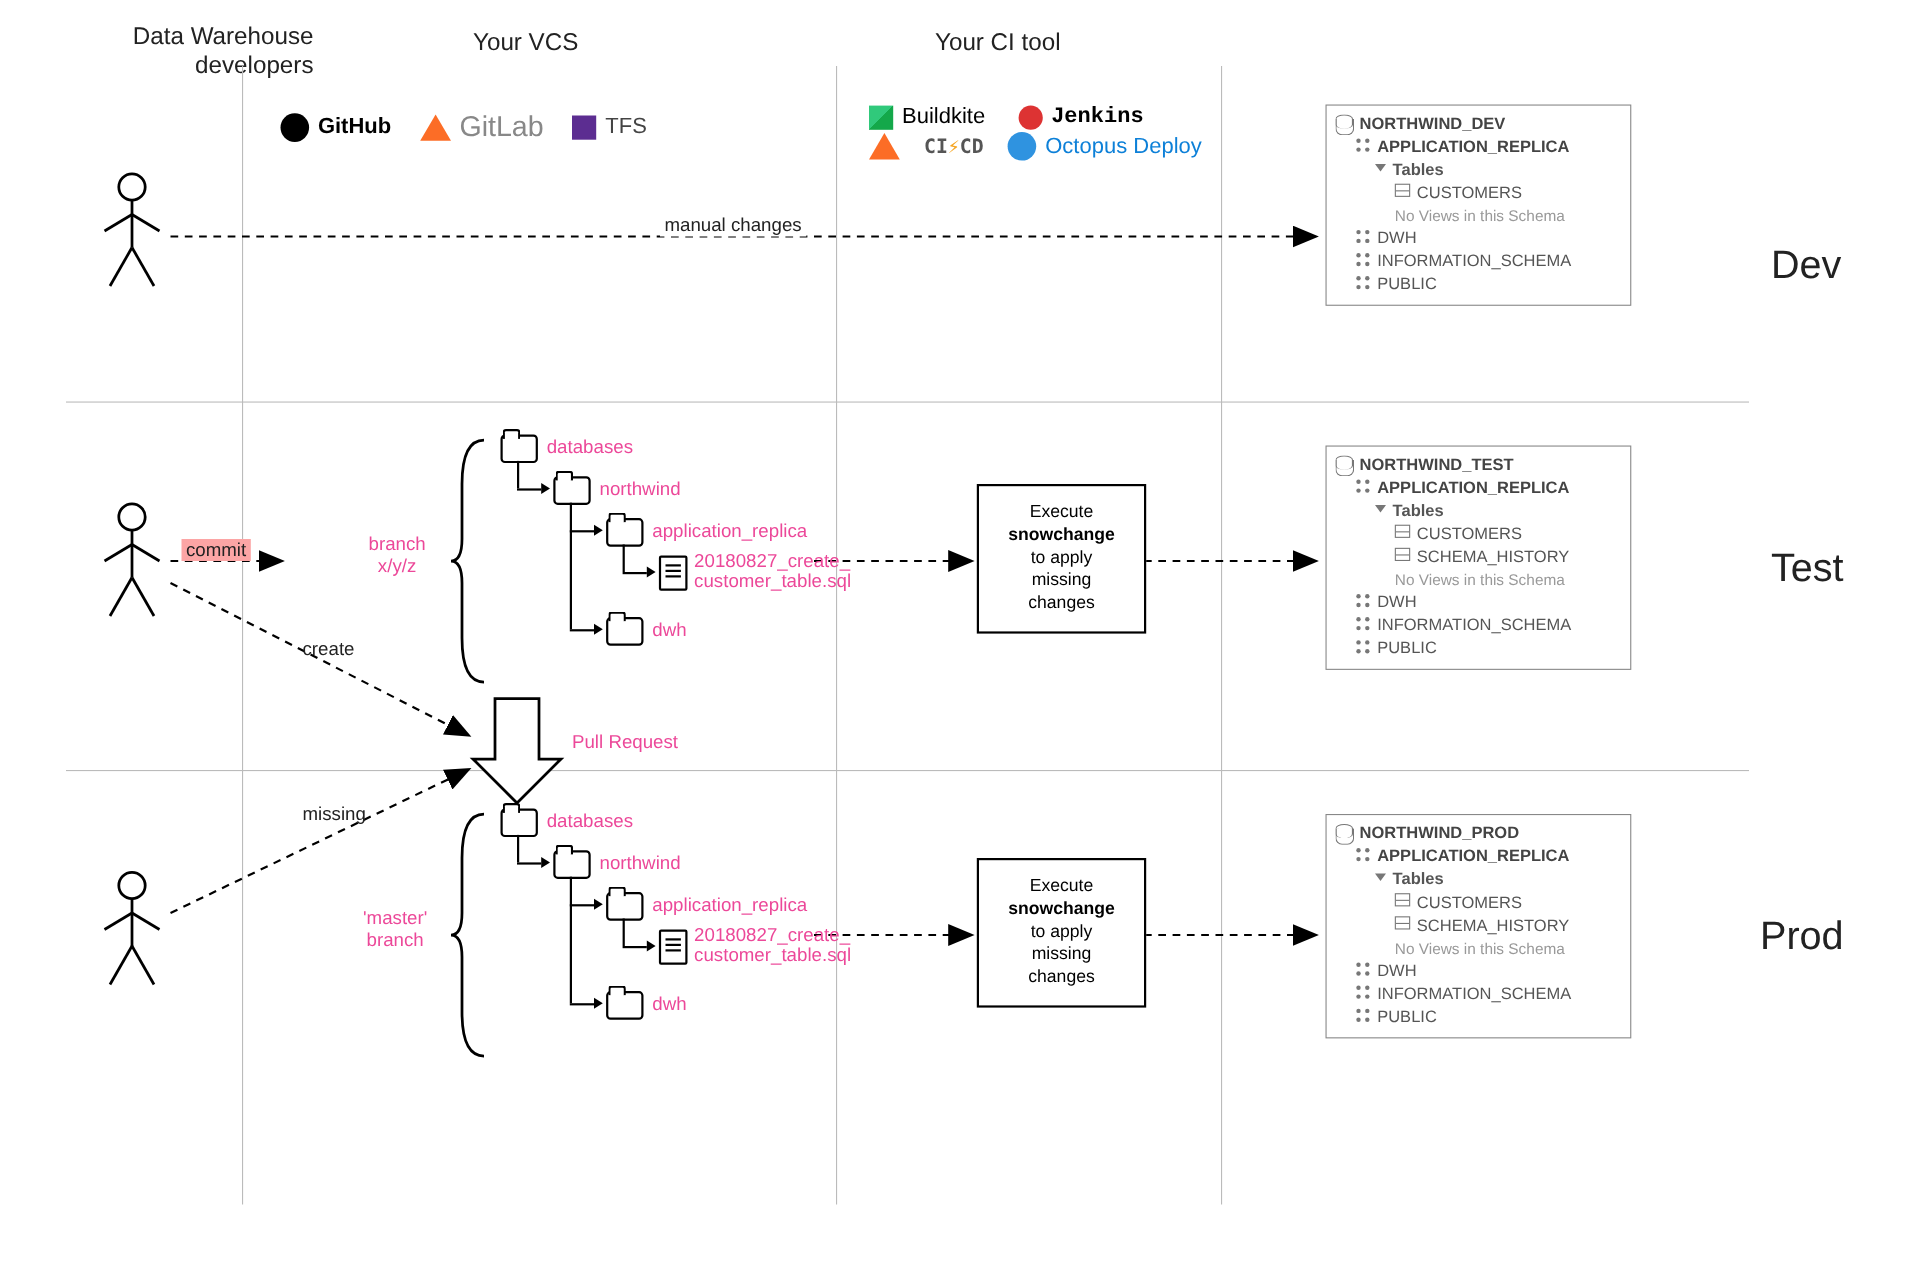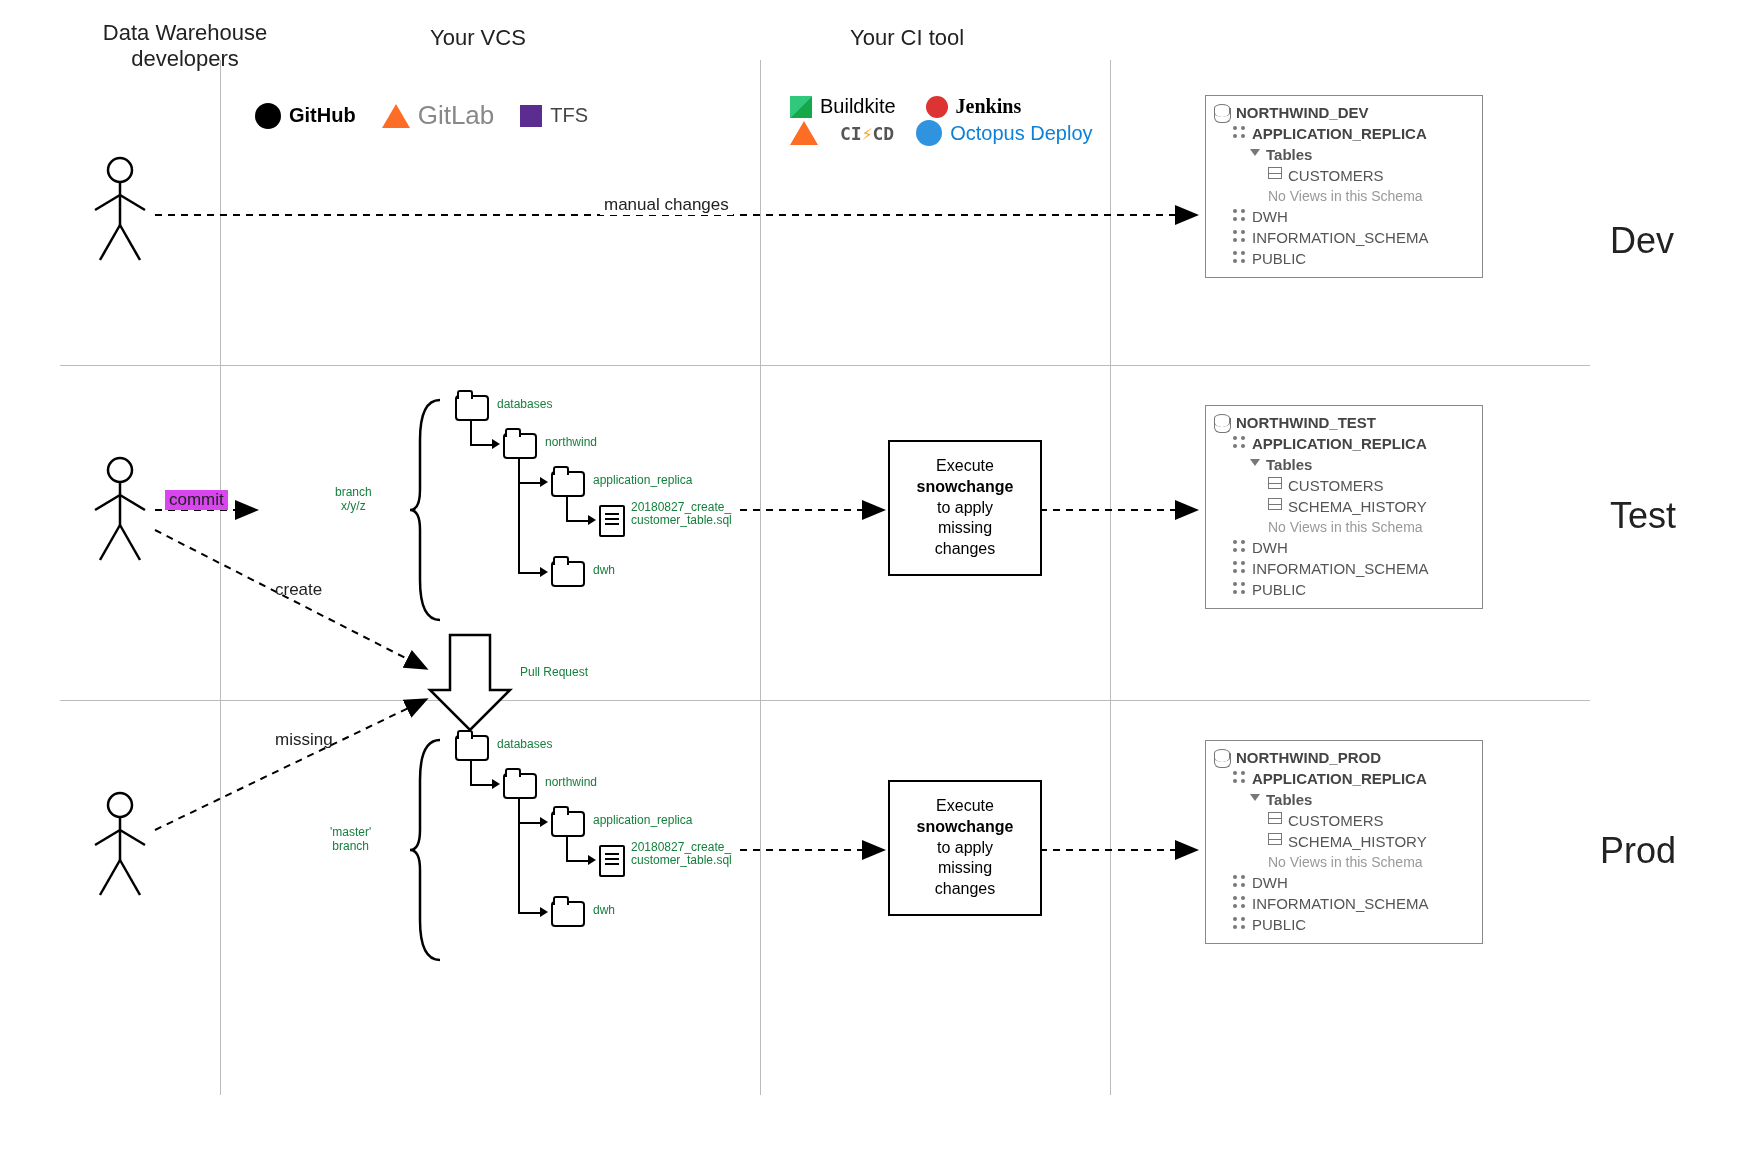--- a/index.html
+++ b/index.html
@@ -1,20 +1,20 @@
 <!DOCTYPE html>
 <html><head>
 <meta charset="utf-8">
 <style>
   html,body{margin:0;padding:0;background:#fff;font-family:Arial,Helvetica,sans-serif;color:#000}
   .stage{position:relative;width:1750px;height:1160px;margin:0 auto;background:#fff}
   .abs{position:absolute}
   .col-head{font-size:22px;color:#222}
   .env-lbl{font-size:36px;color:#222}
-  .small{font-size:12px;color:#15803d}
+  .small{font-size:17px;color:#ec4899}
   .bold{font-weight:700}
   .grey{color:#888}
   
   .stick svg{overflow:visible}
   
   .folder{display:inline-block;width:30px;height:22px;border:2px solid #000;border-radius:4px;position:relative;background:#fff}
   .folder::before{content:"";position:absolute;top:-7px;left:0;width:12px;height:7px;border:2px solid #000;border-bottom:none;border-radius:3px 3px 0 0;background:#fff}
   .file{display:inline-block;width:22px;height:28px;border:2px solid #000;border-radius:2px;position:relative;background:#fff}
   .file::after{content:"";position:absolute;left:4px;right:4px;top:6px;height:2px;background:#000;box-shadow:0 5px 0 #000,0 10px 0 #000}
   
@@ -65,21 +65,21 @@
   
   .bigarrow svg{overflow:visible}
   
   .arrlbl{font-size:17px;color:#222}
   .scale{transform:scale(1);transform-origin:top left}
 </style>
 </head>
 <body>
 <div class="stage scale">
 
-<div class="abs col-head" style="left:85px;top:20px;width:200px;text-align:center;white-space:pre-line">Data Warehouse
+<div class="abs col-head" style="left:85px;top:20px;width:200px;text-align:right;white-space:pre-line">Data Warehouse
 developers</div>
 <div class="abs col-head" style="left:430px;top:25px">Your VCS</div>
 <div class="abs col-head" style="left:850px;top:25px">Your CI tool</div>
 
 
 <div class="vline" style="left:220px;top:60px;height:1035px"></div>
 <div class="vline" style="left:760px;top:60px;height:1035px"></div>
 <div class="vline" style="left:1110px;top:60px;height:1035px"></div>
 
 <div class="hline" style="left:60px;top:365px;width:1530px"></div>
@@ -101,21 +101,21 @@
 </div>
 
 <div class="abs" style="left:790px;top:95px">
   <div class="logos" style="gap:30px">
     <div style="display:flex;align-items:center;gap:8px">
           <span class="bk"></span>
           <span class="logo-label">Buildkite</span>
         </div>
     <div style="display:flex;align-items:center;gap:8px">
           <span class="jenkins"></span>
-          <span class="logo-label bold" style="font-family:Liberation Serif, serif">Jenkins</span>
+          <span class="logo-label bold" style="font-family:Liberation Mono, monospace">Jenkins</span>
         </div>
   </div>
   <div class="logos" style="gap:22px;margin-top:2px">
     <span class="gl"></span>
     <span class="cico">CI<span class="bolt">⚡</span>CD</span>
     <div style="display:flex;align-items:center;gap:8px">
           <span class="octo"></span>
           <span class="logo-label" style="color:#0d80d8">Octopus Deploy</span>
         </div>
   </div>
@@ -174,21 +174,21 @@
   <line x1="155" y1="530" x2="425" y2="668" stroke="#000" stroke-width="2" stroke-dasharray="7 6" marker-end="url(#ah)"></line>
 
   <line x1="155" y1="830" x2="425" y2="700" stroke="#000" stroke-width="2" stroke-dasharray="7 6" marker-end="url(#ah)"></line>
 
   <line x1="740" y1="850" x2="882" y2="850" stroke="#000" stroke-width="2" stroke-dasharray="7 6" marker-end="url(#ah)"></line>
 
   <line x1="1040" y1="850" x2="1195" y2="850" stroke="#000" stroke-width="2" stroke-dasharray="7 6" marker-end="url(#ah)"></line>
 </svg>
 
 <div class="abs arrlbl" style="left:600px;top:195px;background:#fff;padding:0 4px">manual changes</div>
-<div class="abs arrlbl" style="left:165px;top:490px;background:#d946ef;padding:0 4px">commit</div>
+<div class="abs arrlbl" style="left:165px;top:490px;background:#fca5a5;padding:0 4px">commit</div>
 <div class="abs arrlbl" style="left:275px;top:580px">create</div>
 <div class="abs arrlbl" style="left:275px;top:730px">missing</div>
 
 <div class="abs brace" style="left:410px;top:400px">
   <svg width="40" height="220">
         <path d="M30 0 Q10 0 10 40 L10 90 Q10 110 0 110 Q10 110 10 130 L10 180 Q10 220 30 220" fill="none" stroke="#000" stroke-width="2.5"></path>
       </svg>
 </div>
 <div class="abs small" style="left:335px;top:485px;white-space:pre-line;text-align:center">branch
 x/y/z</div>

